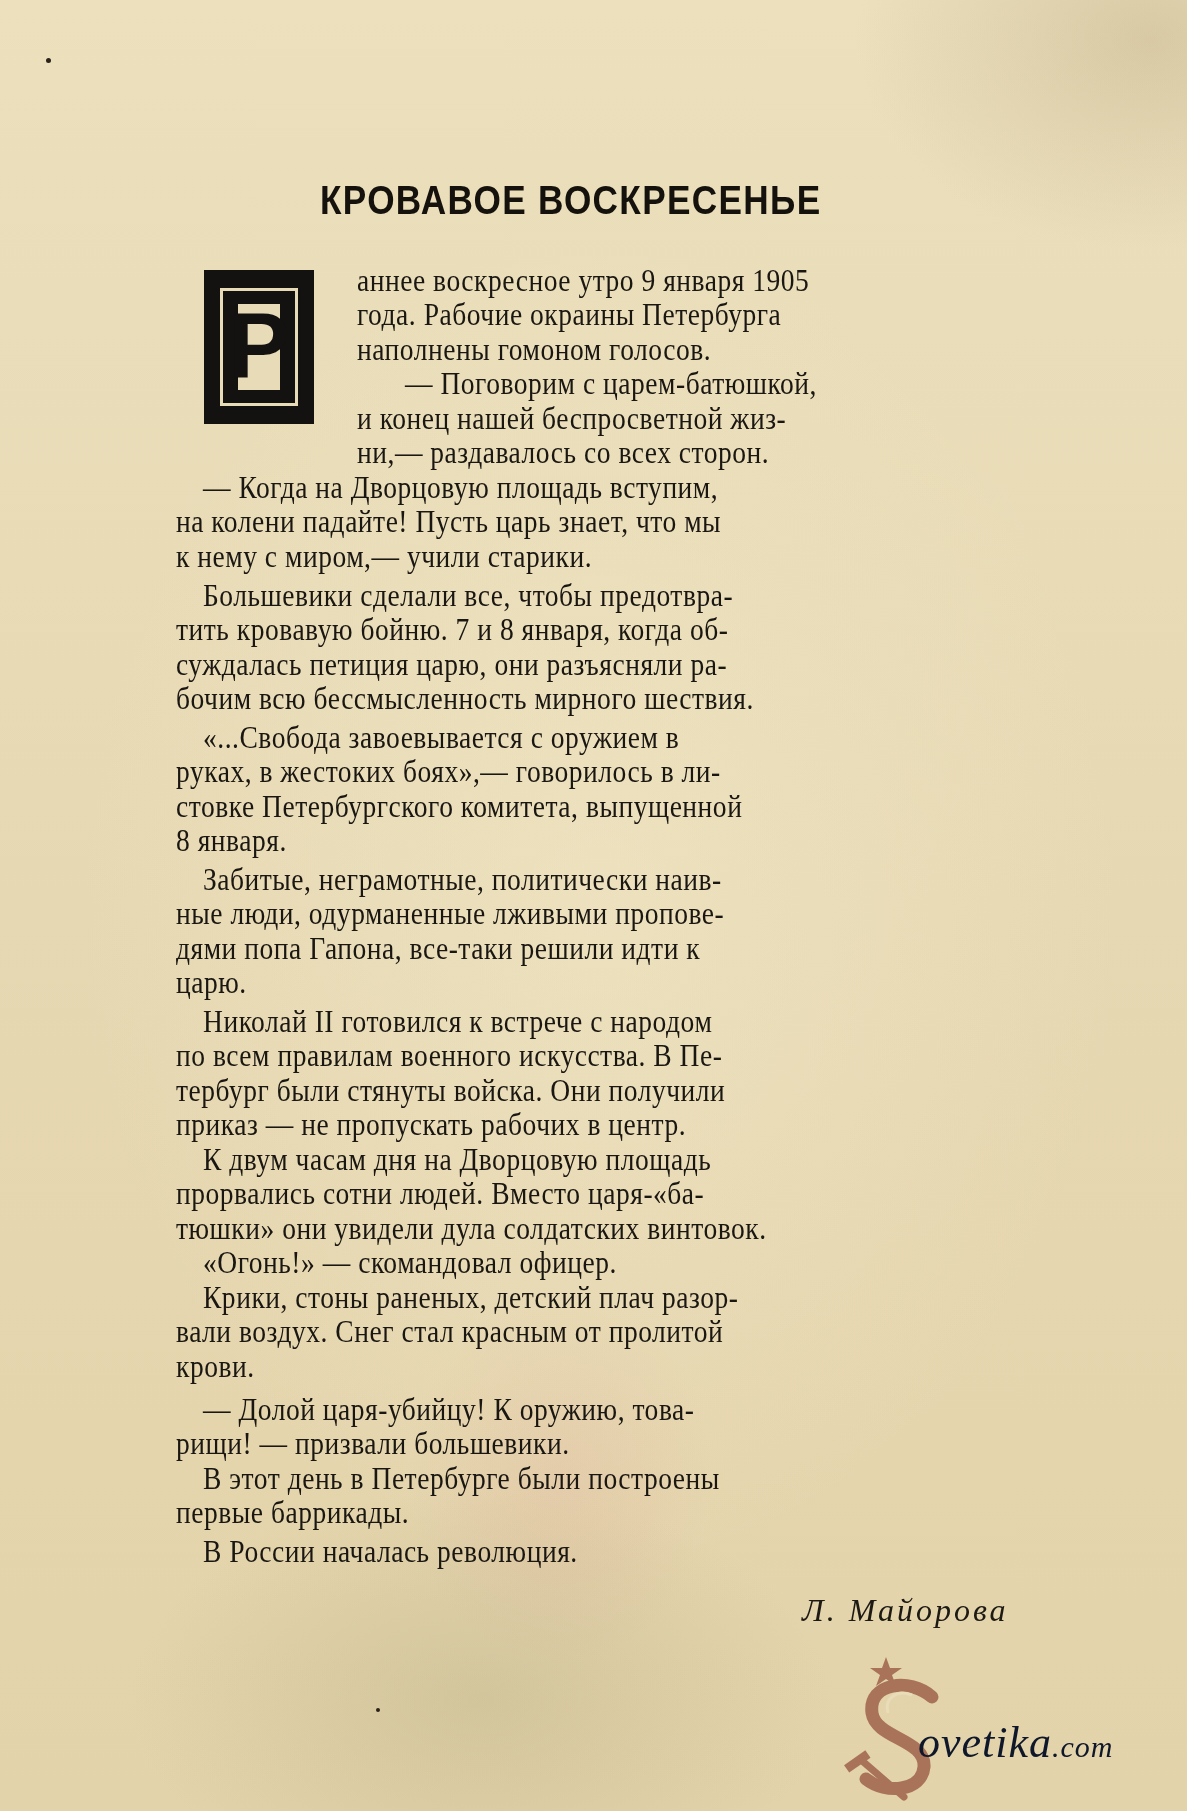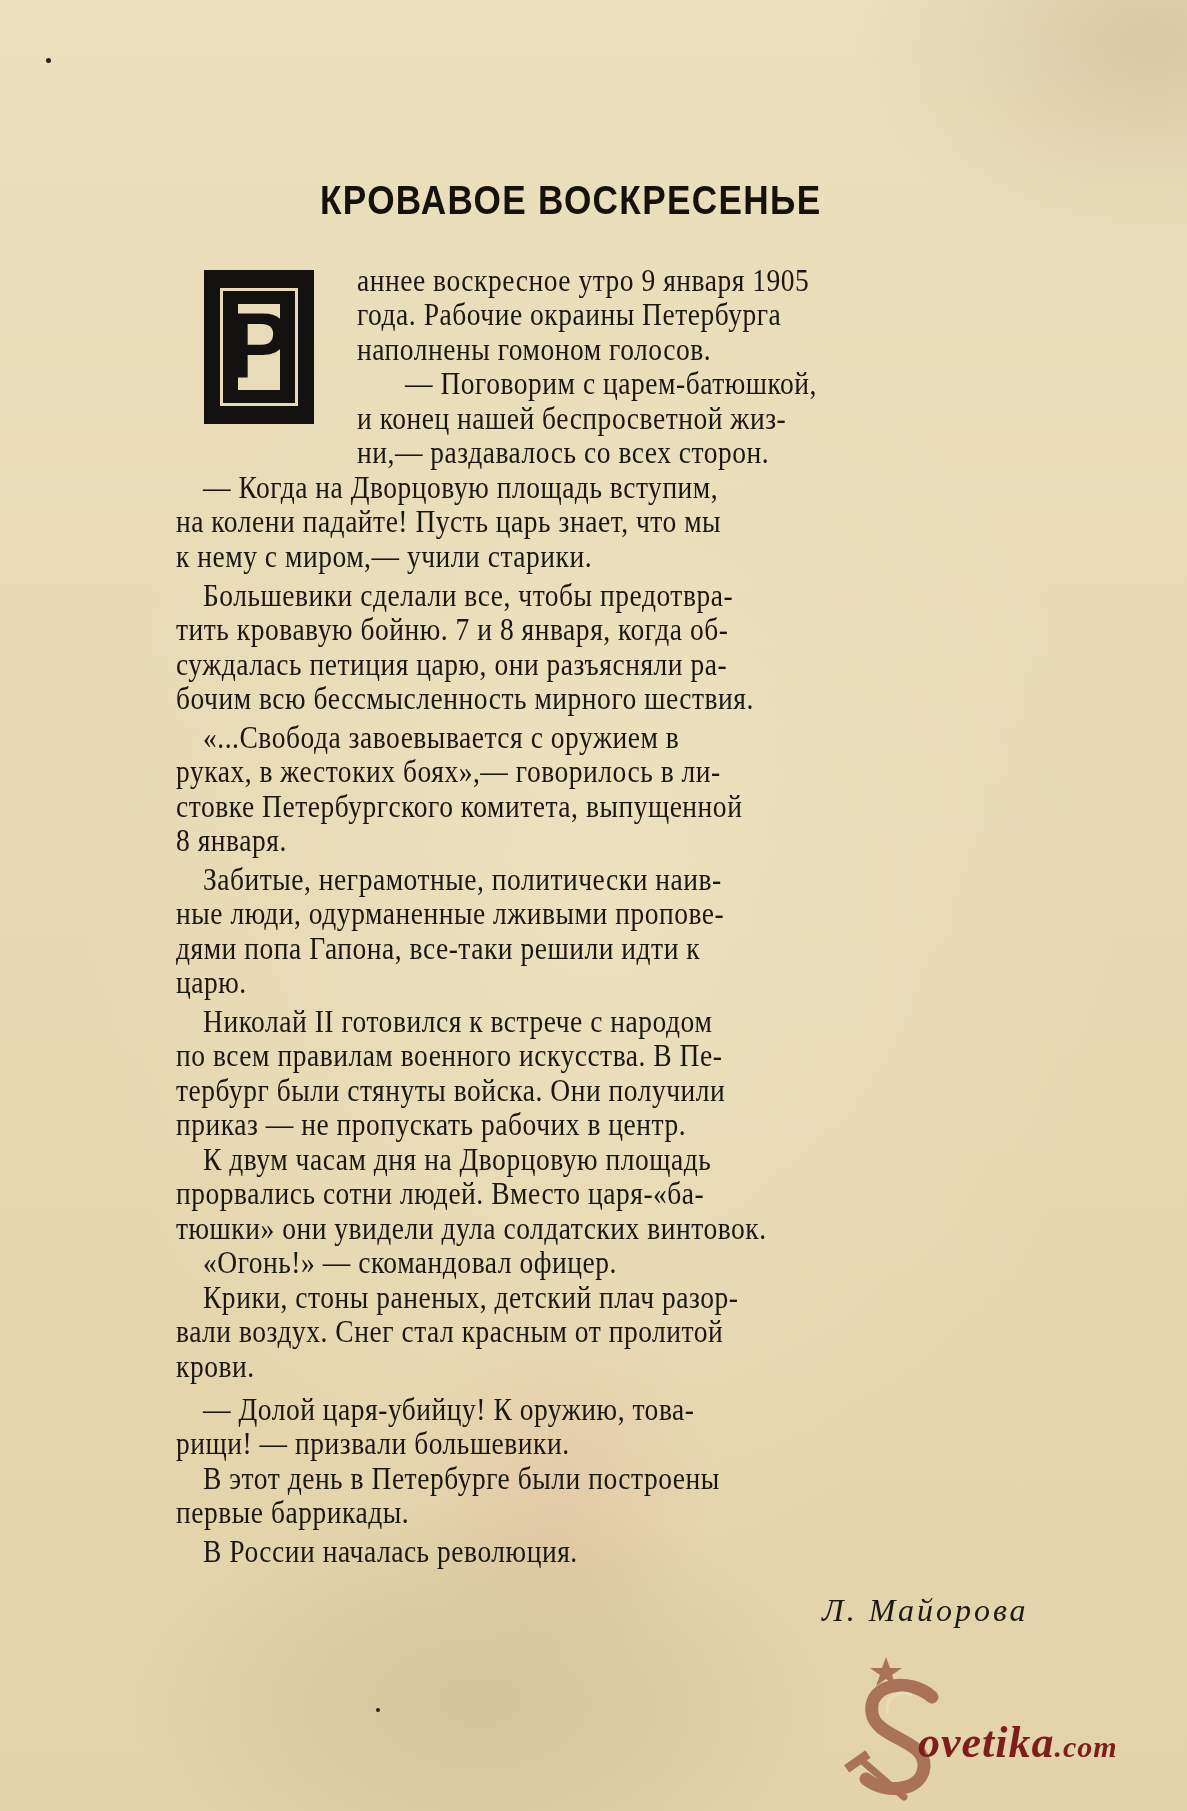--- a/index.html
+++ b/index.html
@@ -68,42 +68,42 @@
     font-size: 32px;
     line-height: 34px;
     white-space: nowrap;
     transform: scaleX(0.86);
     transform-origin: left top;
     letter-spacing: 0.6px;
     color: #1a1712;
   }
   .signature {
     position: absolute;
-    left: 822px; top: 1592px;
+    left: 802px; top: 1592px;
     font-family: "Liberation Serif", "DejaVu Serif", serif;
     font-style: italic;
     font-size: 32px;
     letter-spacing: 3px;
     color: #1d1a14;
     white-space: nowrap;
   }
   .watermark {
     position: absolute;
     left: 840px; top: 1655px;
     width: 340px; height: 150px;
     color: #a9735a;
   }
   .watermark .wm-text {
     position: absolute;
     left: 78px; top: 62px;
     font-family: "Liberation Serif", "DejaVu Serif", serif;
     font-style: italic;
-    font-weight: bold;
+    font-weight: normal;
     font-size: 44px;
-    color: #7f1d1d;
+    color: #0f172a;
     white-space: nowrap;
     letter-spacing: 1px;
   }
   .watermark .wm-text .dom {
     font-size: 30px;
   }
 </style>
 </head>
 <body>
 

